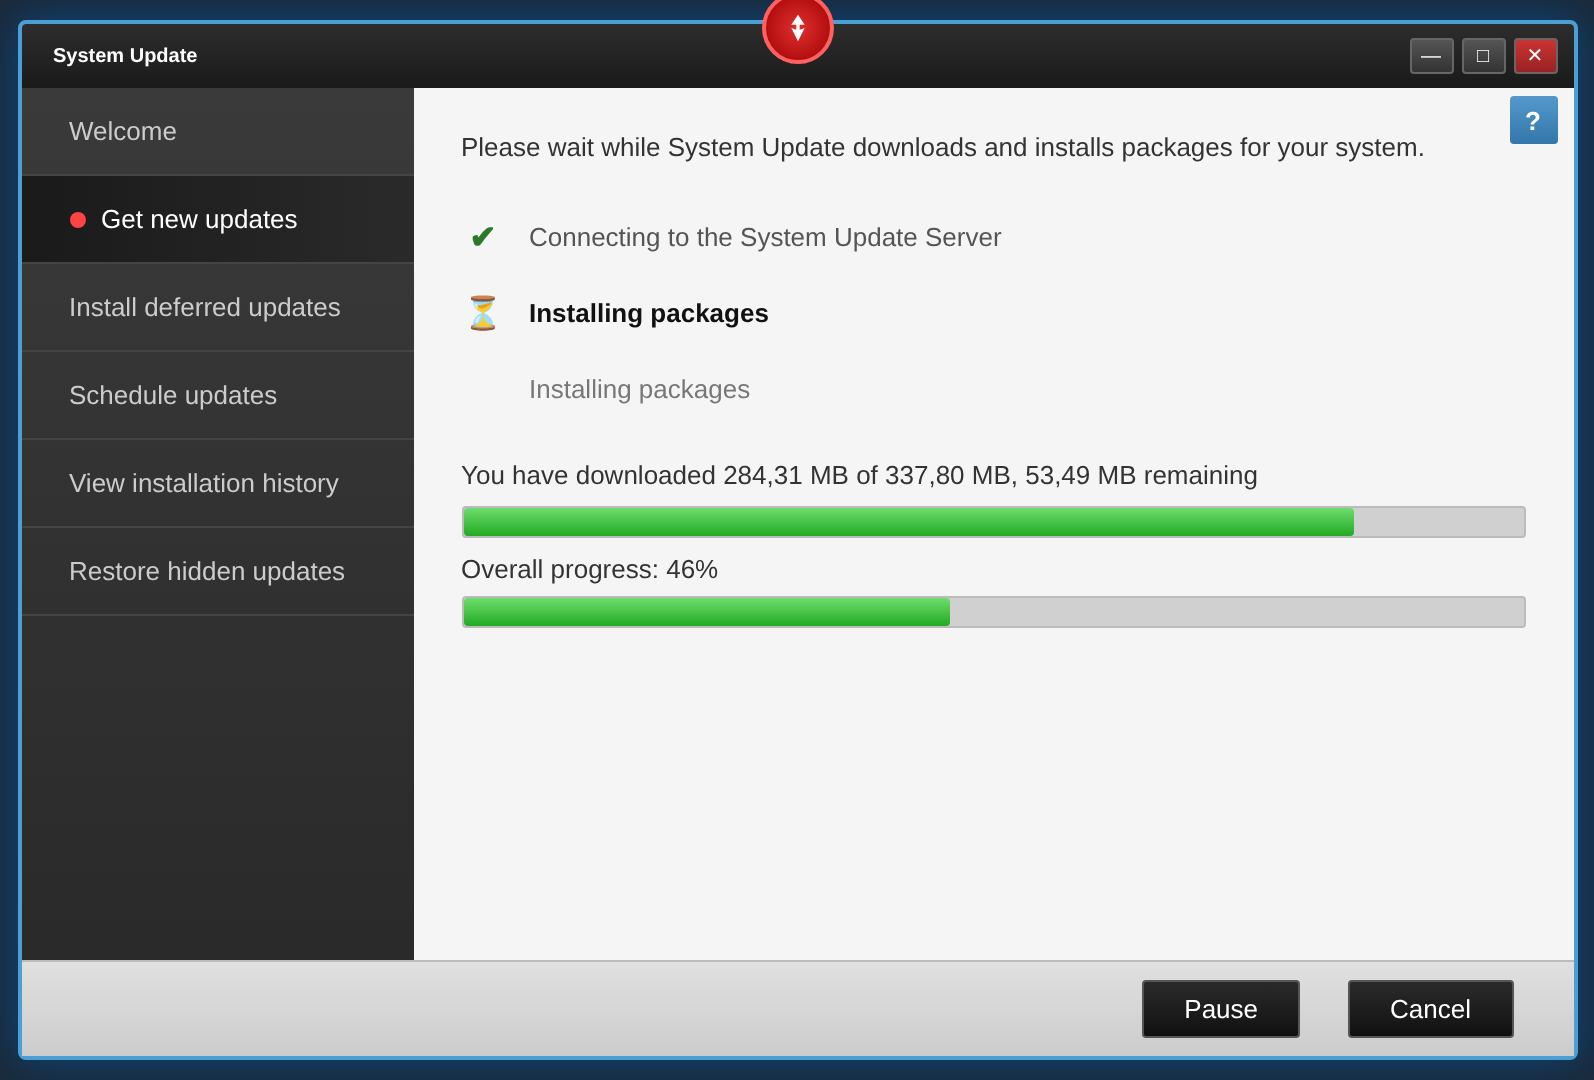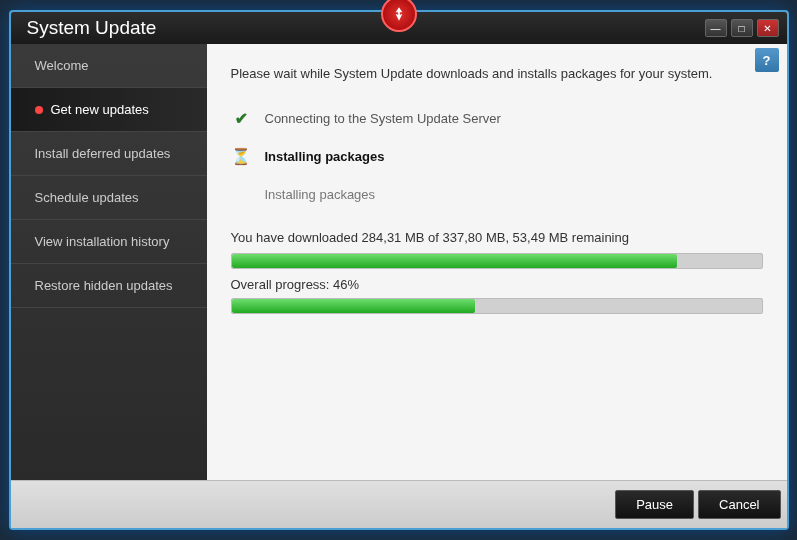--- a/index.html
+++ b/index.html
@@ -55,22 +55,22 @@
     }
 
     .title-bar-logo svg {
       width: 20px;
       height: 20px;
       fill: white;
     }
 
     .title-text {
       color: white;
-      font-size: 19px;
-      font-weight: normal;
+      font-size: 10px;
+      font-weight: bold;
       margin-left: 8px;
     }
 
     .title-controls {
       display: flex;
       gap: 4px;
     }
 
     .title-btn {
       width: 22px;
@@ -244,22 +244,22 @@
       border-radius: 2px;
     }
 
     .footer {
       height: 48px;
       background: linear-gradient(to bottom, #e0e0e0, #cccccc);
       border-top: 1px solid #bbb;
       display: flex;
       align-items: center;
       justify-content: flex-end;
-      padding: 0 6px;
-      gap: 4px;
+      padding: 0 30px;
+      gap: 24px;
     }
 
     .footer-btn {
       padding: 6px 20px;
       font-size: 13px;
       cursor: pointer;
       border-radius: 2px;
       font-family: 'Segoe UI', sans-serif;
     }
 

